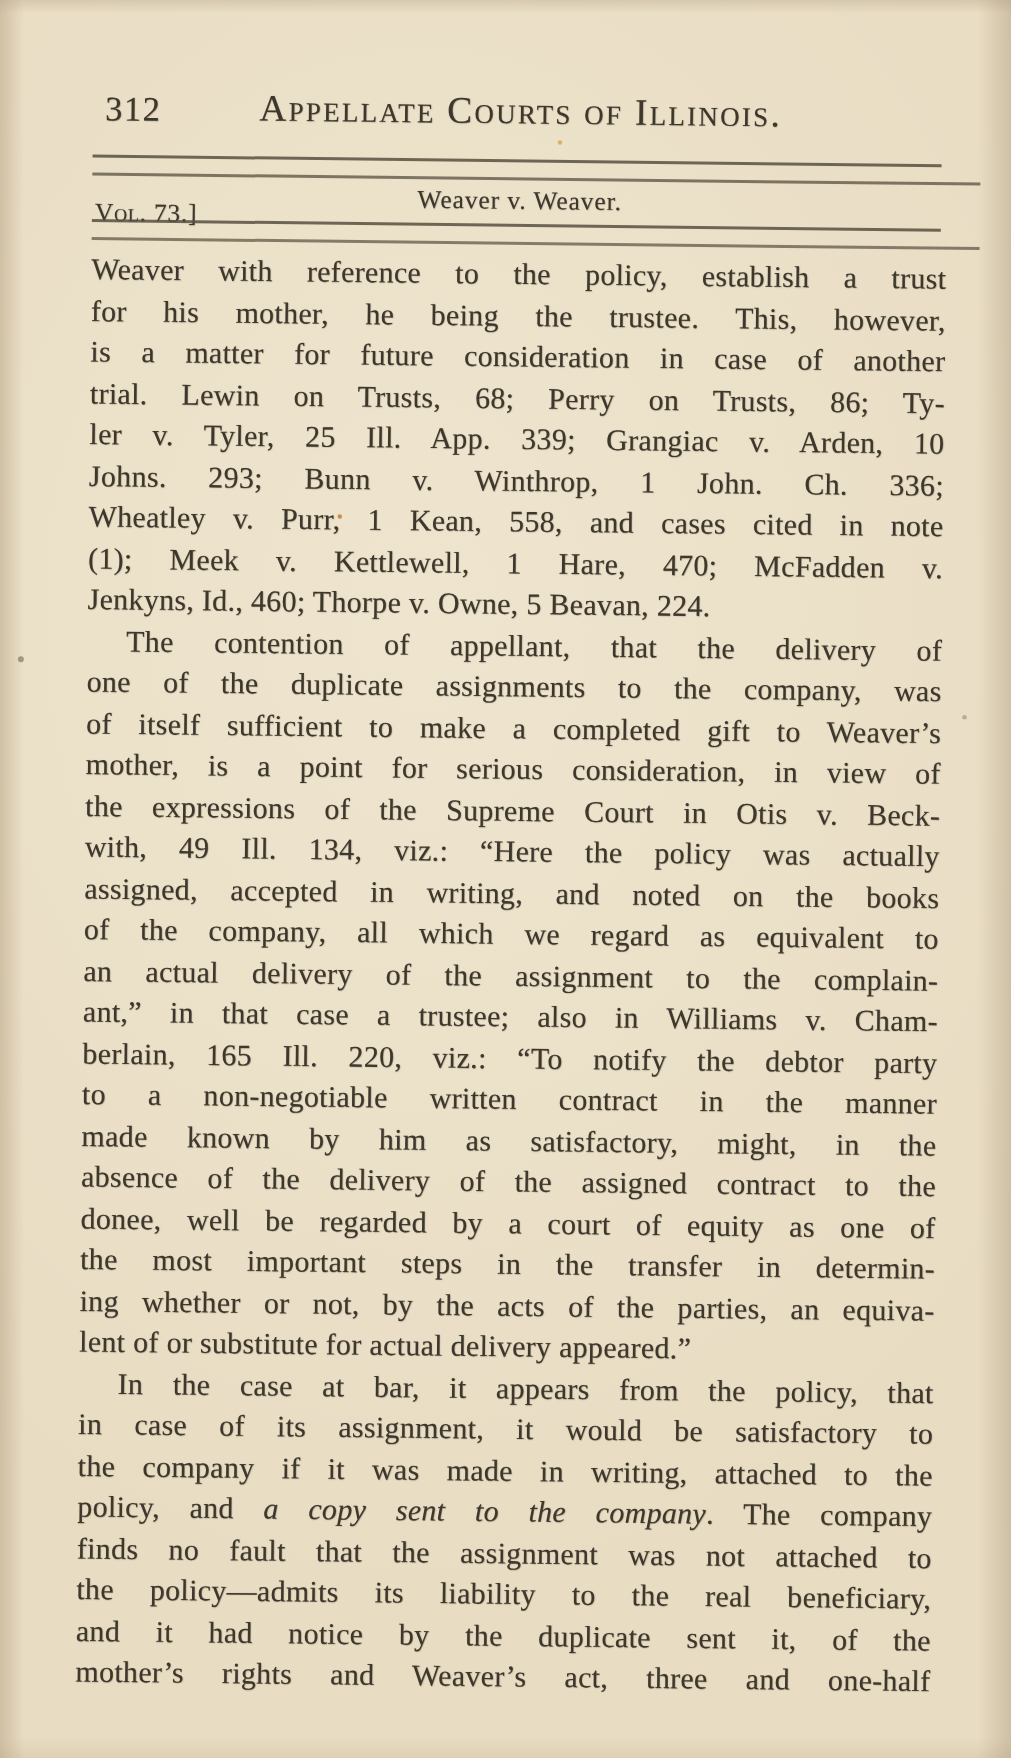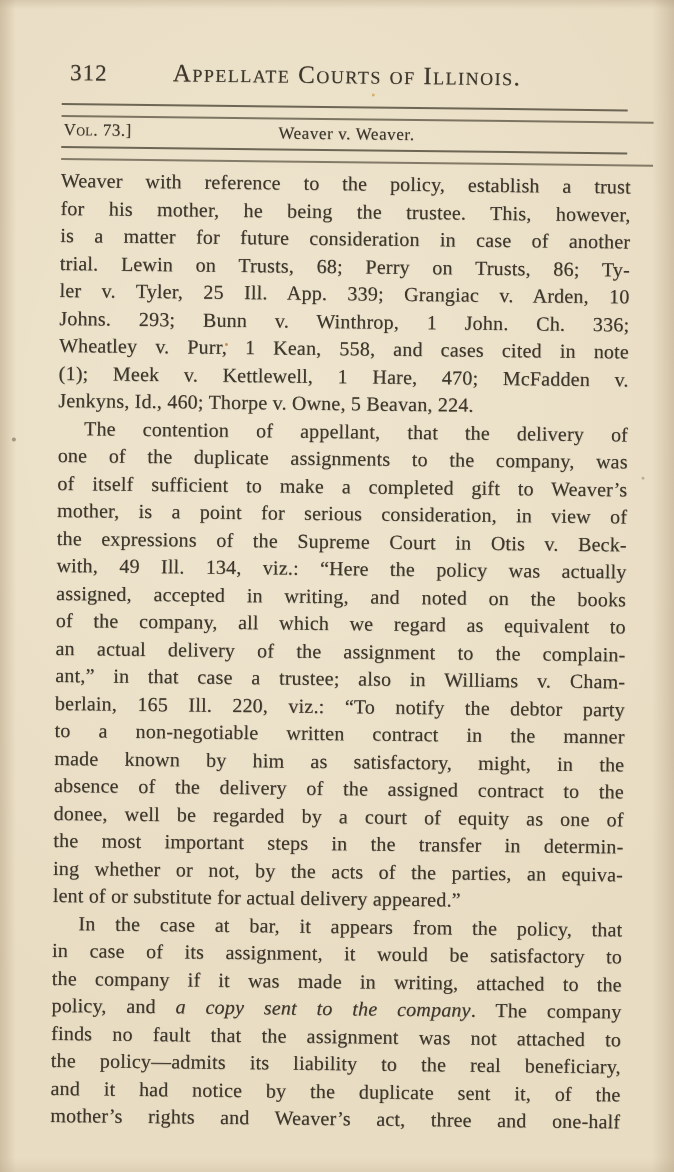--- a/index.html
+++ b/index.html
@@ -40,21 +40,21 @@
   
   .rule { position: absolute; left: 62px; background: var(--color-rule, #57503f); height: 1.6px; }
   .r1a { top: 103px; width: 566px; opacity: 0.85; }
   .r1b { top: 115px; width: 592px; opacity: 0.75; }
   .r2a { top: 146px; width: 566px; opacity: 0.85; }
   .r2b { top: 158px; width: 592px; opacity: 0.7; }
 
   
   .subheader-row { position: absolute; top: 120px; left: 62px; width: 570px; height: 22px; }
   .volume-label {
-    position: absolute; left: 2px; top: 0;
+    position: absolute; left: 2px; top: 12px;
     font-variant: small-caps;
     font-size: 17px; letter-spacing: 0.5px;
   }
   .case-name {
     position: absolute; left: 0; right: 0; top: 1px;
     text-align: center;
     font-size: 17px; letter-spacing: 0.6px;
   }
 
   

